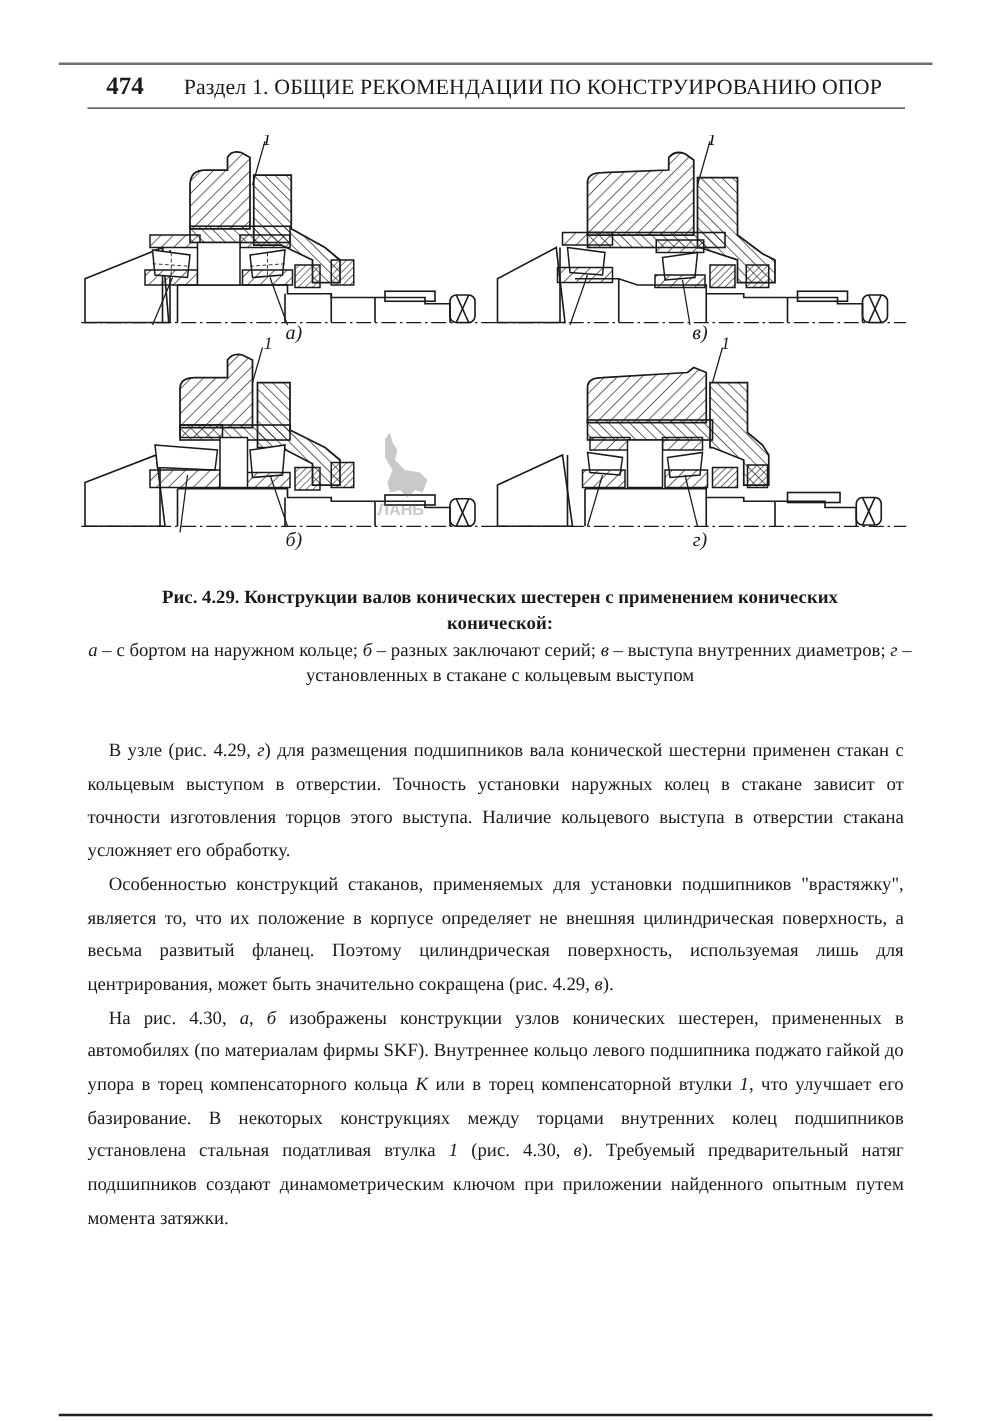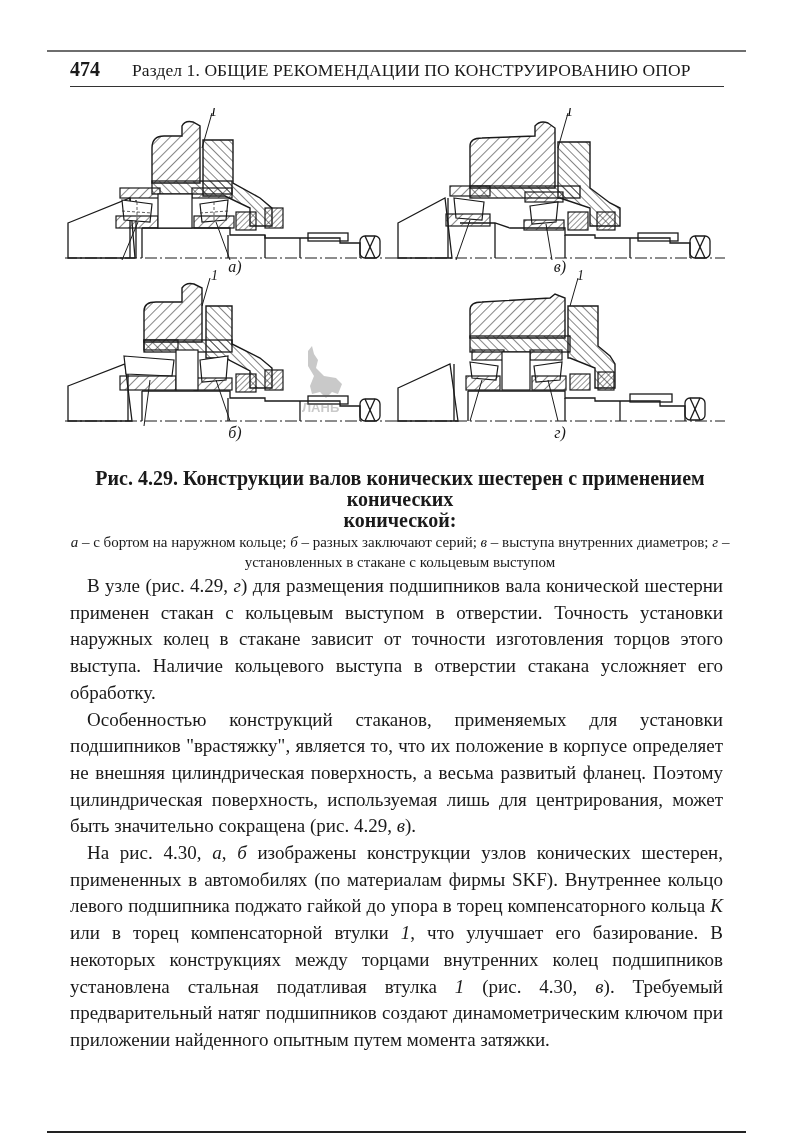--- a/index.html
+++ b/index.html
@@ -1,33 +1,33 @@
 <!DOCTYPE html>
 <html><head>
 <meta charset="utf-8">
 <style>
   html, body { margin: 0; padding: 0; background: #ffffff; }
   body { width: 794px; height: 1137px; position: relative; overflow: hidden;
          font-family: "Liberation Serif", "DejaVu Serif", serif; color: #1a1a1a; }
   .rule-top { position: absolute; left: 47px; top: 50px; width: 699px; height: 2px; background: #6e6e6e; }
   .rule-head { position: absolute; left: 70px; top: 86px; width: 654px; height: 1px; background: #333; }
   .rule-bottom { position: absolute; left: 47px; top: 1131px; width: 699px; height: 2px; background: #222; }
-  .running-head { position: absolute; left: 70px; top: 58px; height: 26px; display: flex; align-items: baseline; white-space: nowrap; }
+  .running-head { position: absolute; left: 85px; top: 58px; height: 26px; display: flex; align-items: baseline; white-space: nowrap; }
   .page-num { font-weight: bold; font-size: 20px; width: 62px; }
   .section-title { font-size: 17.5px; letter-spacing: 0.1px; }
   .figure { position: absolute; left: 60px; top: 108px; width: 680px; height: 345px; }
   .panel { position: absolute; width: 340px; height: 172px; }
   .panel svg { position: absolute; left: 0; top: 0; }
   .panel-label { position: absolute; font-style: italic; font-size: 16px; width: 40px; text-align: center; }
   .watermark { position: absolute; opacity: 0.35; }
   .caption { position: absolute; left: 60px; top: 468px; width: 680px; text-align: center; }
-  .caption-title { font-weight: bold; font-size: 20px; line-height: 21px; font-family: "Liberation Serif", serif; }
+  .caption-title { font-weight: bold; font-size: 15px; line-height: 21px; font-family: "Liberation Serif", serif; }
   .caption-legend { font-size: 15px; line-height: 20px; margin-top: 1px; }
   .caption-legend i { font-style: italic; }
-  .body-text { position: absolute; left: 70px; top: 573px; width: 653px; font-size: 19px; line-height: 26.7px; text-align: justify; }
+  .body-text { position: absolute; left: 70px; top: 588px; width: 653px; font-size: 15px; line-height: 26.7px; text-align: justify; }
   .body-text p { margin: 0; text-indent: 17px; }
   .body-text i { font-style: italic; }
 </style>
 </head>
 <body>
 
 <div class="rule-top"></div>
 
 <div class="running-head">
   <span class="page-num">474</span>

